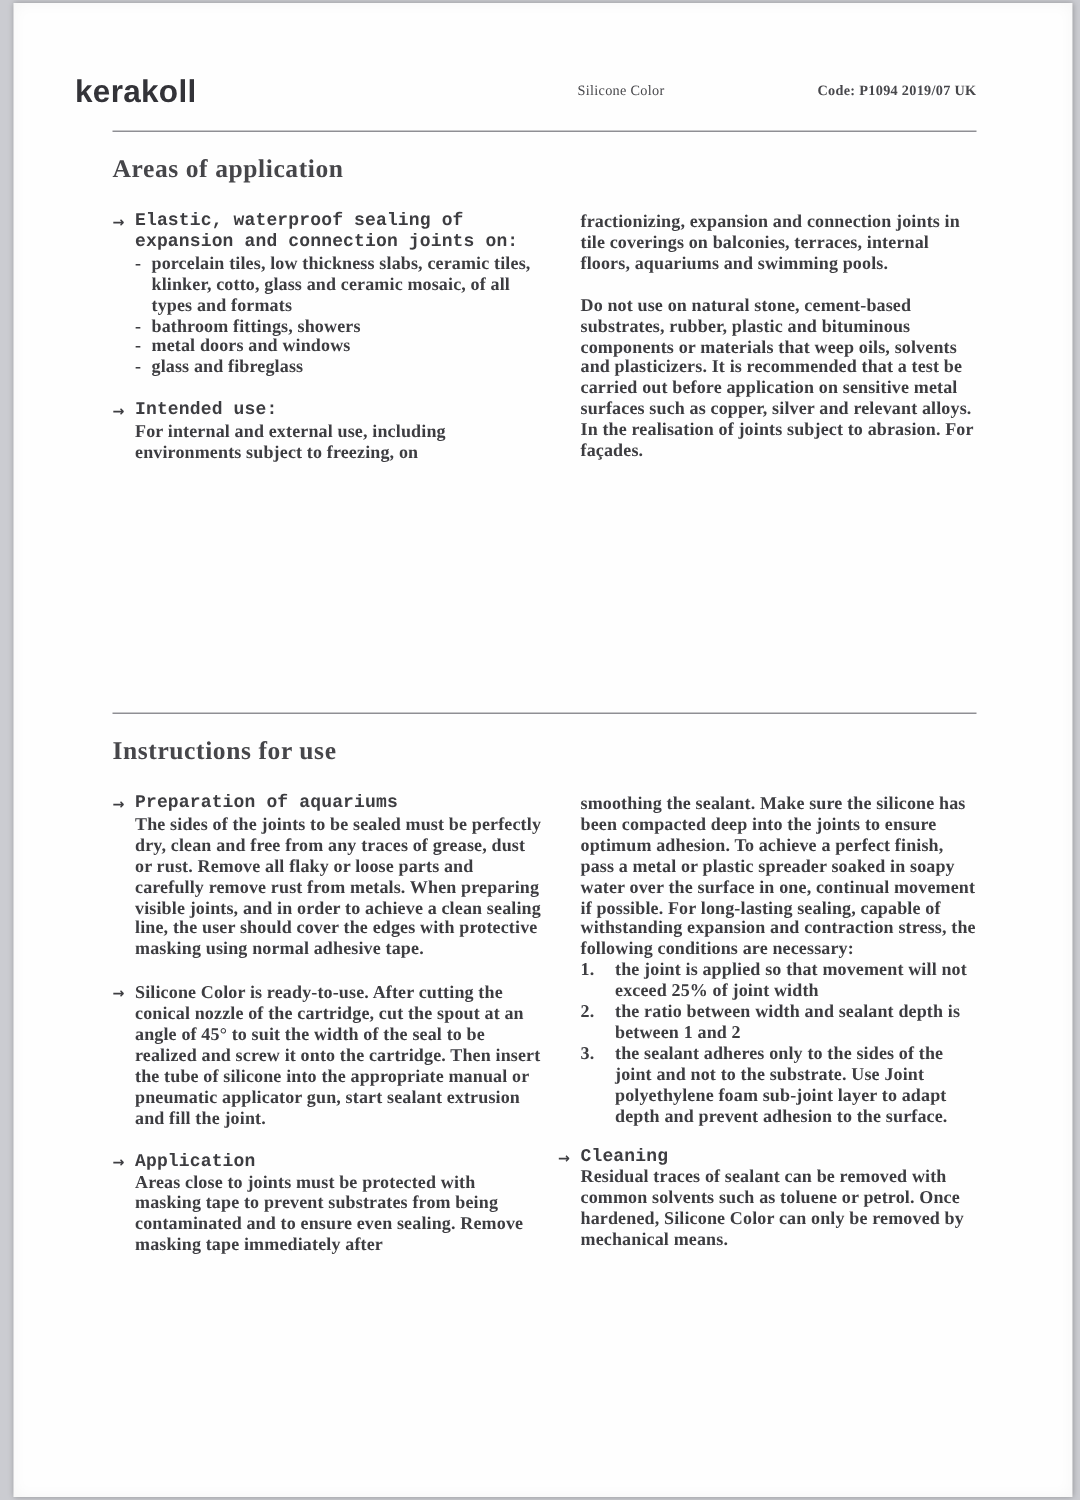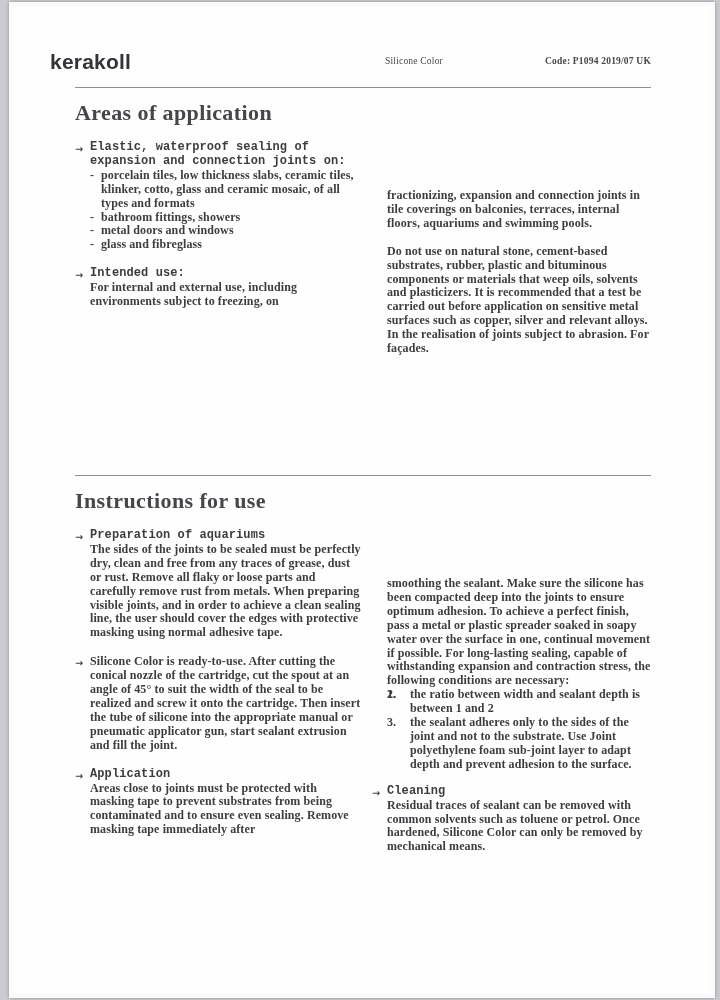--- a/index.html
+++ b/index.html
@@ -24,26 +24,26 @@
     position:absolute;left:-25px;bottom:13px;
     font-family:"Liberation Sans", sans-serif;
     font-weight:bold;font-size:21px;letter-spacing:.2px;color:#333338;
   }
   .doc-title{position:absolute;left:310px;bottom:21px;font-size:9.5px;color:#47474b;font-weight:400;letter-spacing:.2px;}
   .doc-code{position:absolute;right:0;bottom:21px;font-size:9.5px;color:#47474b;font-weight:600;letter-spacing:.2px;text-align:center;}
 
   
   .section{padding-top:10px;}
   .section-title{
-    margin:0;font-size:22px;line-height:30px;font-weight:700;
+    margin:0;font-size:17px;line-height:30px;font-weight:700;
     color:#46464a;letter-spacing:.4px;
   }
   .cols{display:flex;gap:8px;margin-top:13px;}
   .col-left{flex:0 0 289px;}
-  .col-right{flex:1;min-width:0;margin-top:48px;}
+  .col-right{flex:1;min-width:0;}
   .section-areas{border-bottom:1.5px solid #8f8f94;}
   .section-areas .cols{min-height:322px;}
   .section-areas{padding-bottom:12px;}
 
   
   .txt{font-size:12px;line-height:13.9px;color:#3d3d41;font-weight:600;letter-spacing:.1px;}
   .item{position:relative;padding-left:15px;margin:0 0 15px 0;}
   .arrow{
     position:absolute;left:0;top:1px;
     font-family:"DejaVu Sans", sans-serif;font-size:9.5px;color:#3d3d41;
@@ -121,21 +121,21 @@
           <div class="item">
             <span class="arrow">→</span>
             <span class="lead">Application</span>
             <span class="body">Areas close to joints must be protected with masking tape to prevent substrates from being contaminated and to ensure even sealing. Remove masking tape immediately after</span>
           </div>
 
         </div>
         <div class="col-right txt">
           <p class="para tight">smoothing the sealant. Make sure the silicone has been compacted deep into the joints to ensure optimum adhesion. To achieve a perfect finish, pass a metal or plastic spreader soaked in soapy water over the surface in one, continual movement if possible. For long-lasting sealing, capable of withstanding expansion and contraction stress, the following conditions are necessary:</p>
           <ol class="numlist">
-            <li class="numitem"><span class="num">1.</span></li>
+            <li class="numitem"><span class="num">1.</span><span>the joint is applied so that movement will not exceed 25% of joint width</span></li>
             <li class="numitem"><span class="num">2.</span><span>the ratio between width and sealant depth is between 1 and 2</span></li>
             <li class="numitem"><span class="num">3.</span><span>the sealant adheres only to the sides of the joint and not to the substrate. Use Joint polyethylene foam sub-joint layer to adapt depth and prevent adhesion to the surface.</span></li>
           </ol>
           <div class="item cleaning">
             <span class="arrow">→</span>
             <span class="lead">Cleaning</span>
             <span class="body">Residual traces of sealant can be removed with common solvents such as toluene or petrol. Once hardened, Silicone Color can only be removed by mechanical means.</span>
           </div>
         </div>
       </div>

